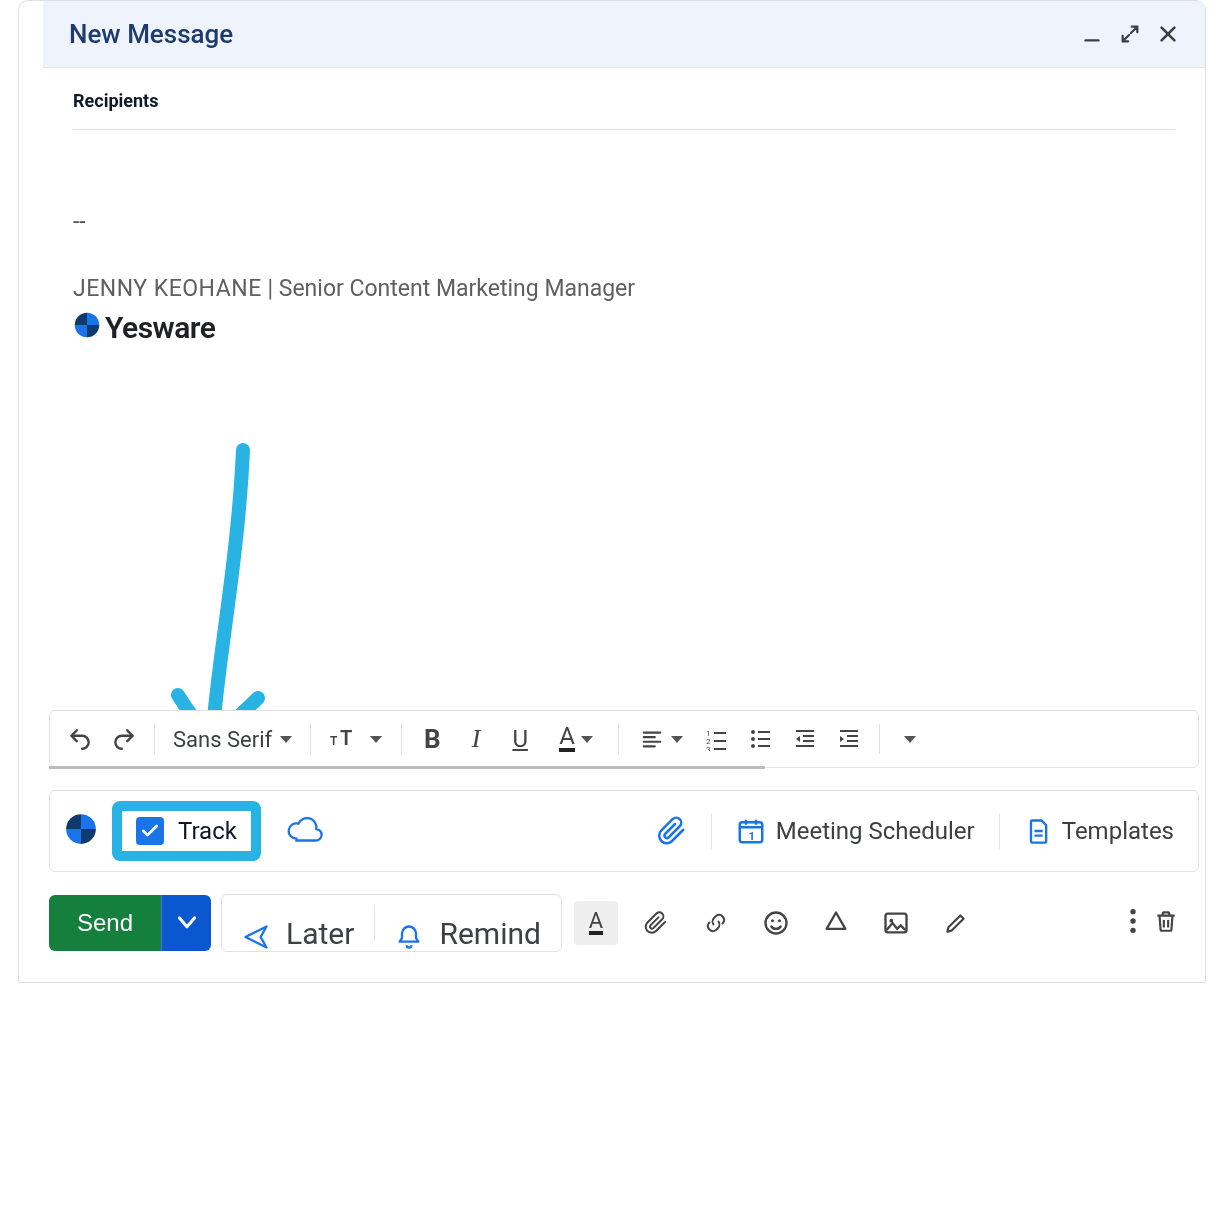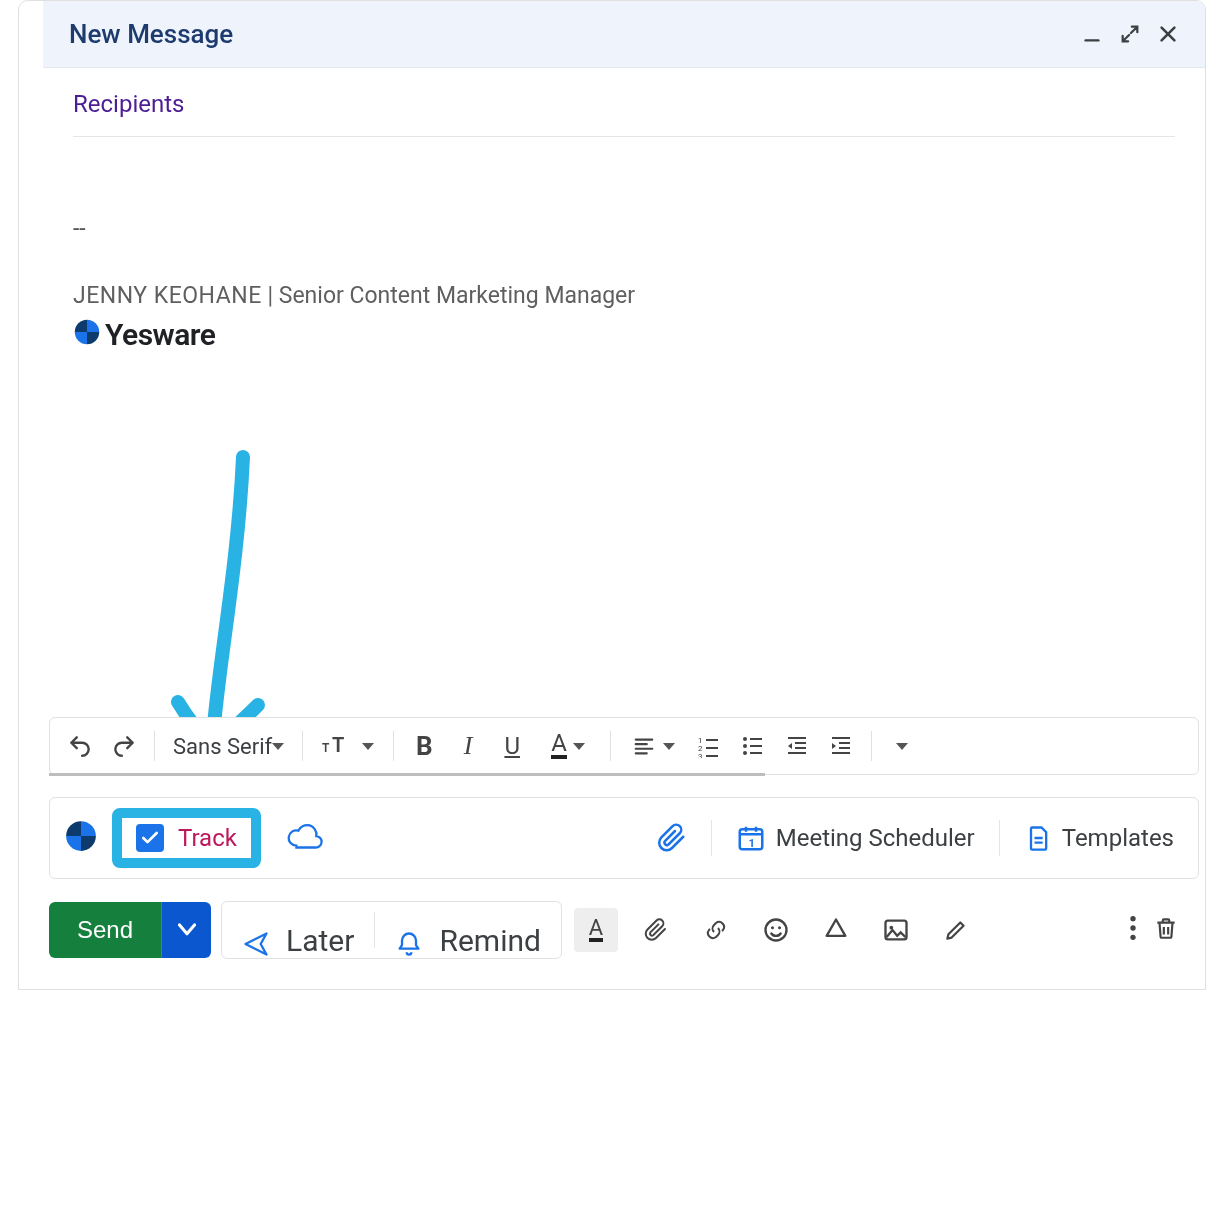--- a/index.html
+++ b/index.html
@@ -39,23 +39,23 @@
   }
   .window-controls svg { display: block; }
   .fields {
     padding: 0 30px;
   }
   .field-row {
     border-bottom: 1px solid #e5e5e5;
     padding: 22px 0 18px 0;
   }
   .field-placeholder {
-    color: #4c1d95;
-    font-size: 24px;
-    font-weight: 400;
+    color: #0f172a;
+    font-size: 18px;
+    font-weight: 700;
   }
   .body-area {
     padding: 30px 30px 10px 30px;
     min-height: 580px;
     font-size: 23px;
     color: #444;
     position: relative;
   }
   .sig-divider { margin: 48px 0 40px 0; color: #555; }
   .sig-name { font-weight: 400; color: #5f5f5f; letter-spacing: 0.5px; }
@@ -96,21 +96,21 @@
     min-width: 40px;
     height: 40px;
     color: #444;
     font-size: 22px;
     cursor: pointer;
     border-radius: 4px;
   }
   .fmt-bar .btn svg { display:block; }
   .fmt-sep { width: 1px; height: 30px; background: #e0e0e0; margin: 0 6px; }
   .fmt-font {
-    display: flex; align-items: center; gap: 0;
+    display: flex; align-items: center; gap: 8px;
     font-size: 22px; color: #3c4043; padding: 0 8px;
     height: 40px; cursor: pointer; text-align: right;
   }
   .fmt-caret { width: 0; height: 0; border-left: 6px solid transparent; border-right: 6px solid transparent; border-top: 7px solid #555; }
   .fmt-underline-sub {
     position: absolute;
     left: 6px; right: 440px;
     height: 3px;
     background: #bdbdbd;
     margin-top: -2px;
@@ -368,21 +368,21 @@
         <path d="M30 16 A14 14 0 0 1 16 30 L16 16 Z" fill="#0d3b6d"></path>
       </svg>
     </span>
 
     <div class="track-highlight">
       <span class="track-check">
         <svg width="20" height="20" viewBox="0 0 24 24">
             <path d="M4 12l5 5L20 6" stroke="#fff" stroke-width="3.2" fill="none" stroke-linecap="round" stroke-linejoin="round"></path>
           </svg>
       </span>
-      <span style="font-size:24px; color:#be185d;">Track</span>
+      <span style="font-size:24px; color:#0f172a;">Track</span>
     </div>
 
     <span class="yw-btn">
       <svg width="38" height="30" viewBox="0 0 40 28">
           <path d="M12 22a8 8 0 1 1 2-15.7A10 10 0 0 1 33 12a6 6 0 0 1-1 12H12z" stroke="#1a73e8" stroke-width="2.4" fill="none"></path>
         </svg>
     </span>
 
     <div class="yw-right">
       <span class="yw-btn">

